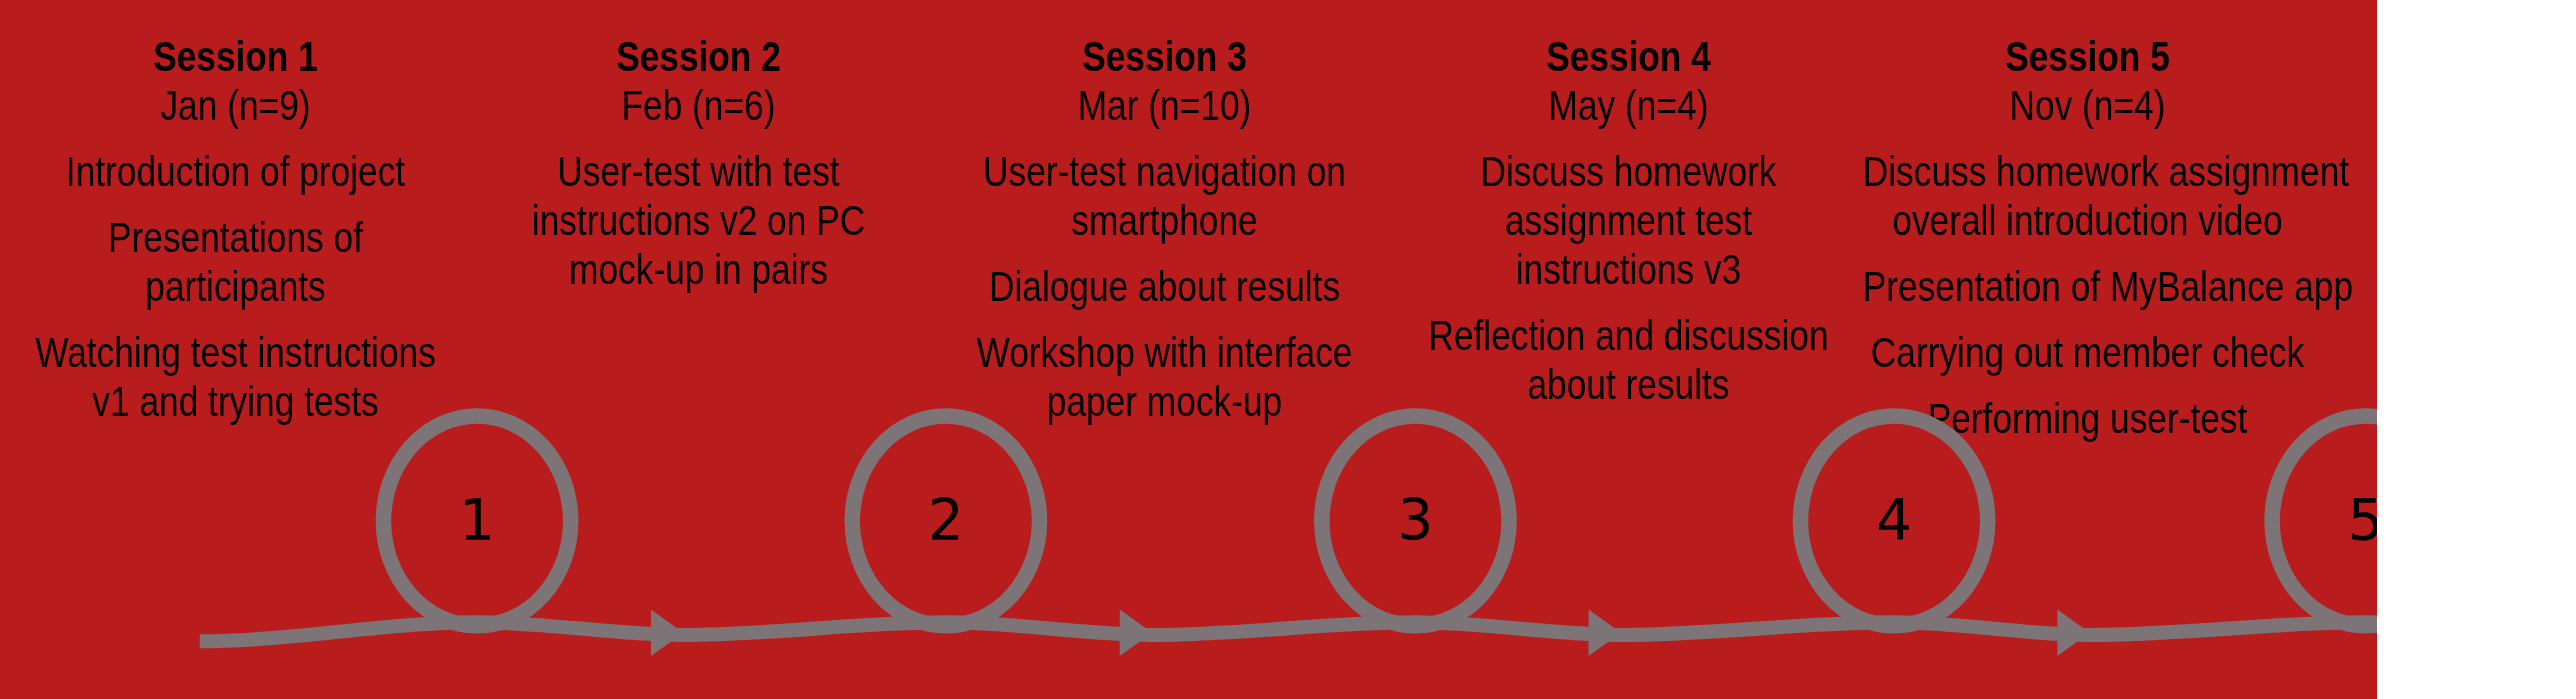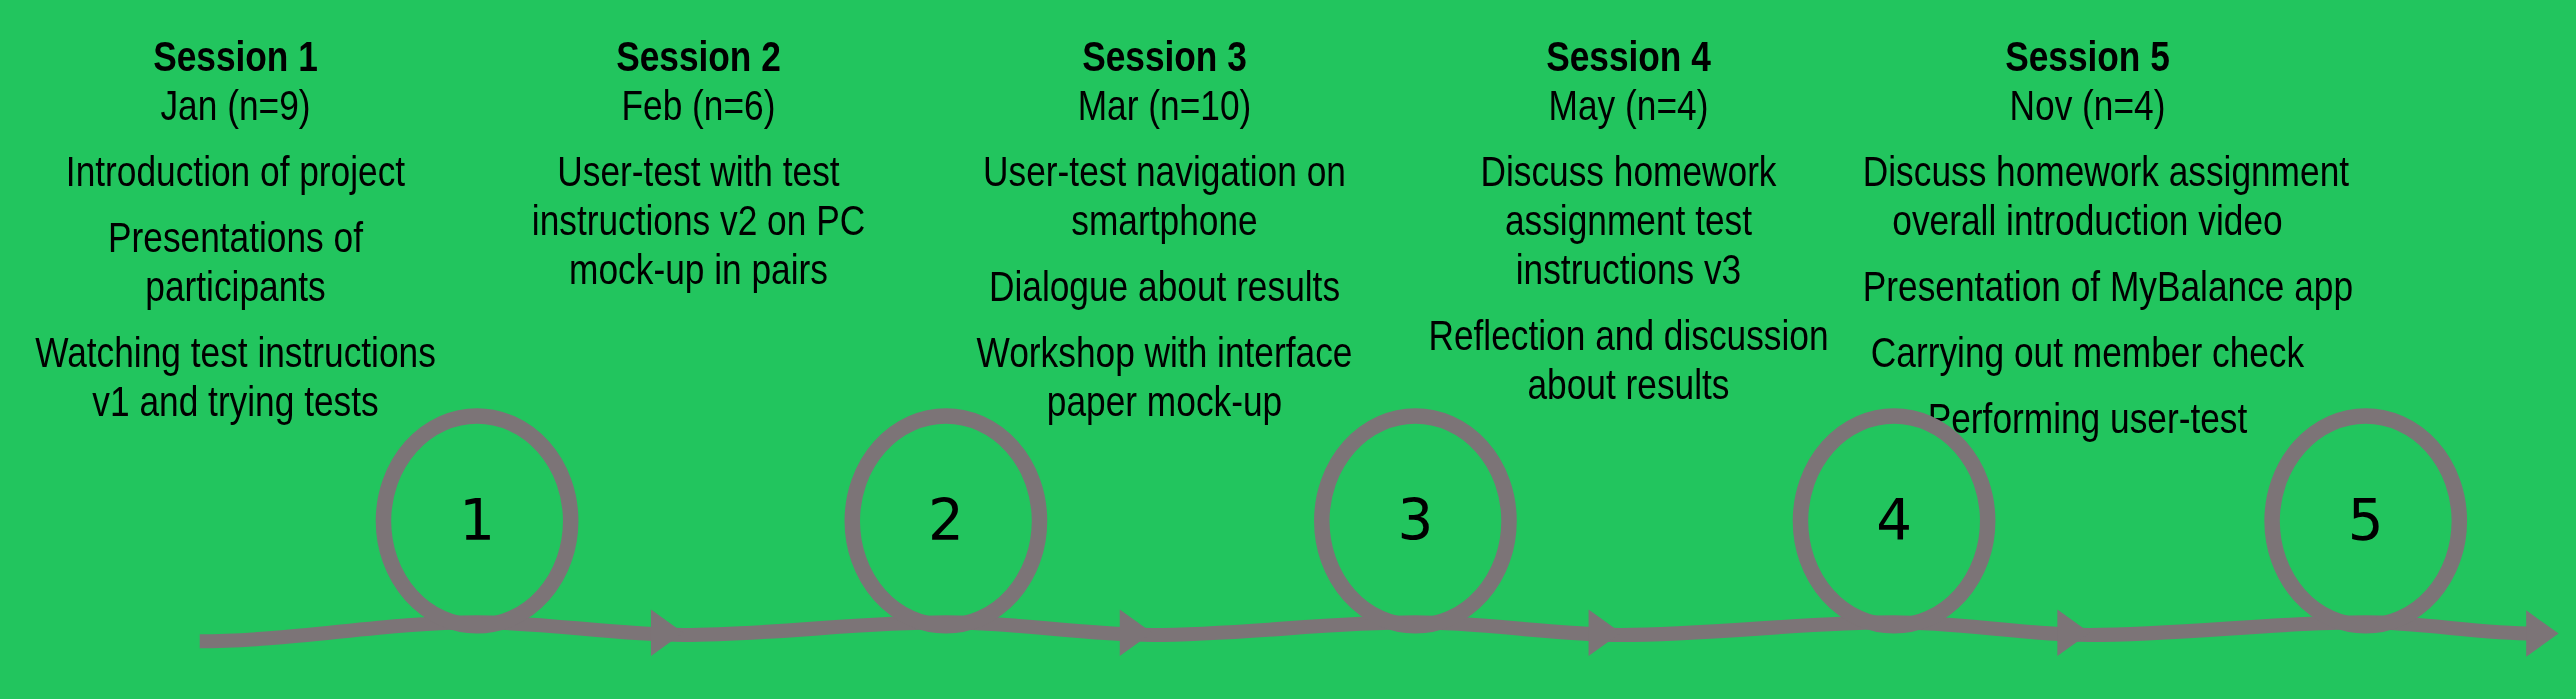--- a/index.html
+++ b/index.html
@@ -2,23 +2,23 @@
 <html style="font-size:11.3px"><head>
 <meta charset="utf-8">
 <style>
   html, body {
     margin: 0;
     padding: 0;
     background: #ffffff;
   }
   .canvas {
     position: relative;
-    width: 2576px;
+    width: 2377px;
     height: 699px;
-    background: #22c55e;
+    background: #b91c1c;
     overflow: hidden;
     font-family: "Liberation Sans", sans-serif;
     color: #000000;
   }
   .session-col {
     position: absolute;
     top: 32px;
     width: 535px;
     text-align: center;
     transform: scaleX(0.84);

